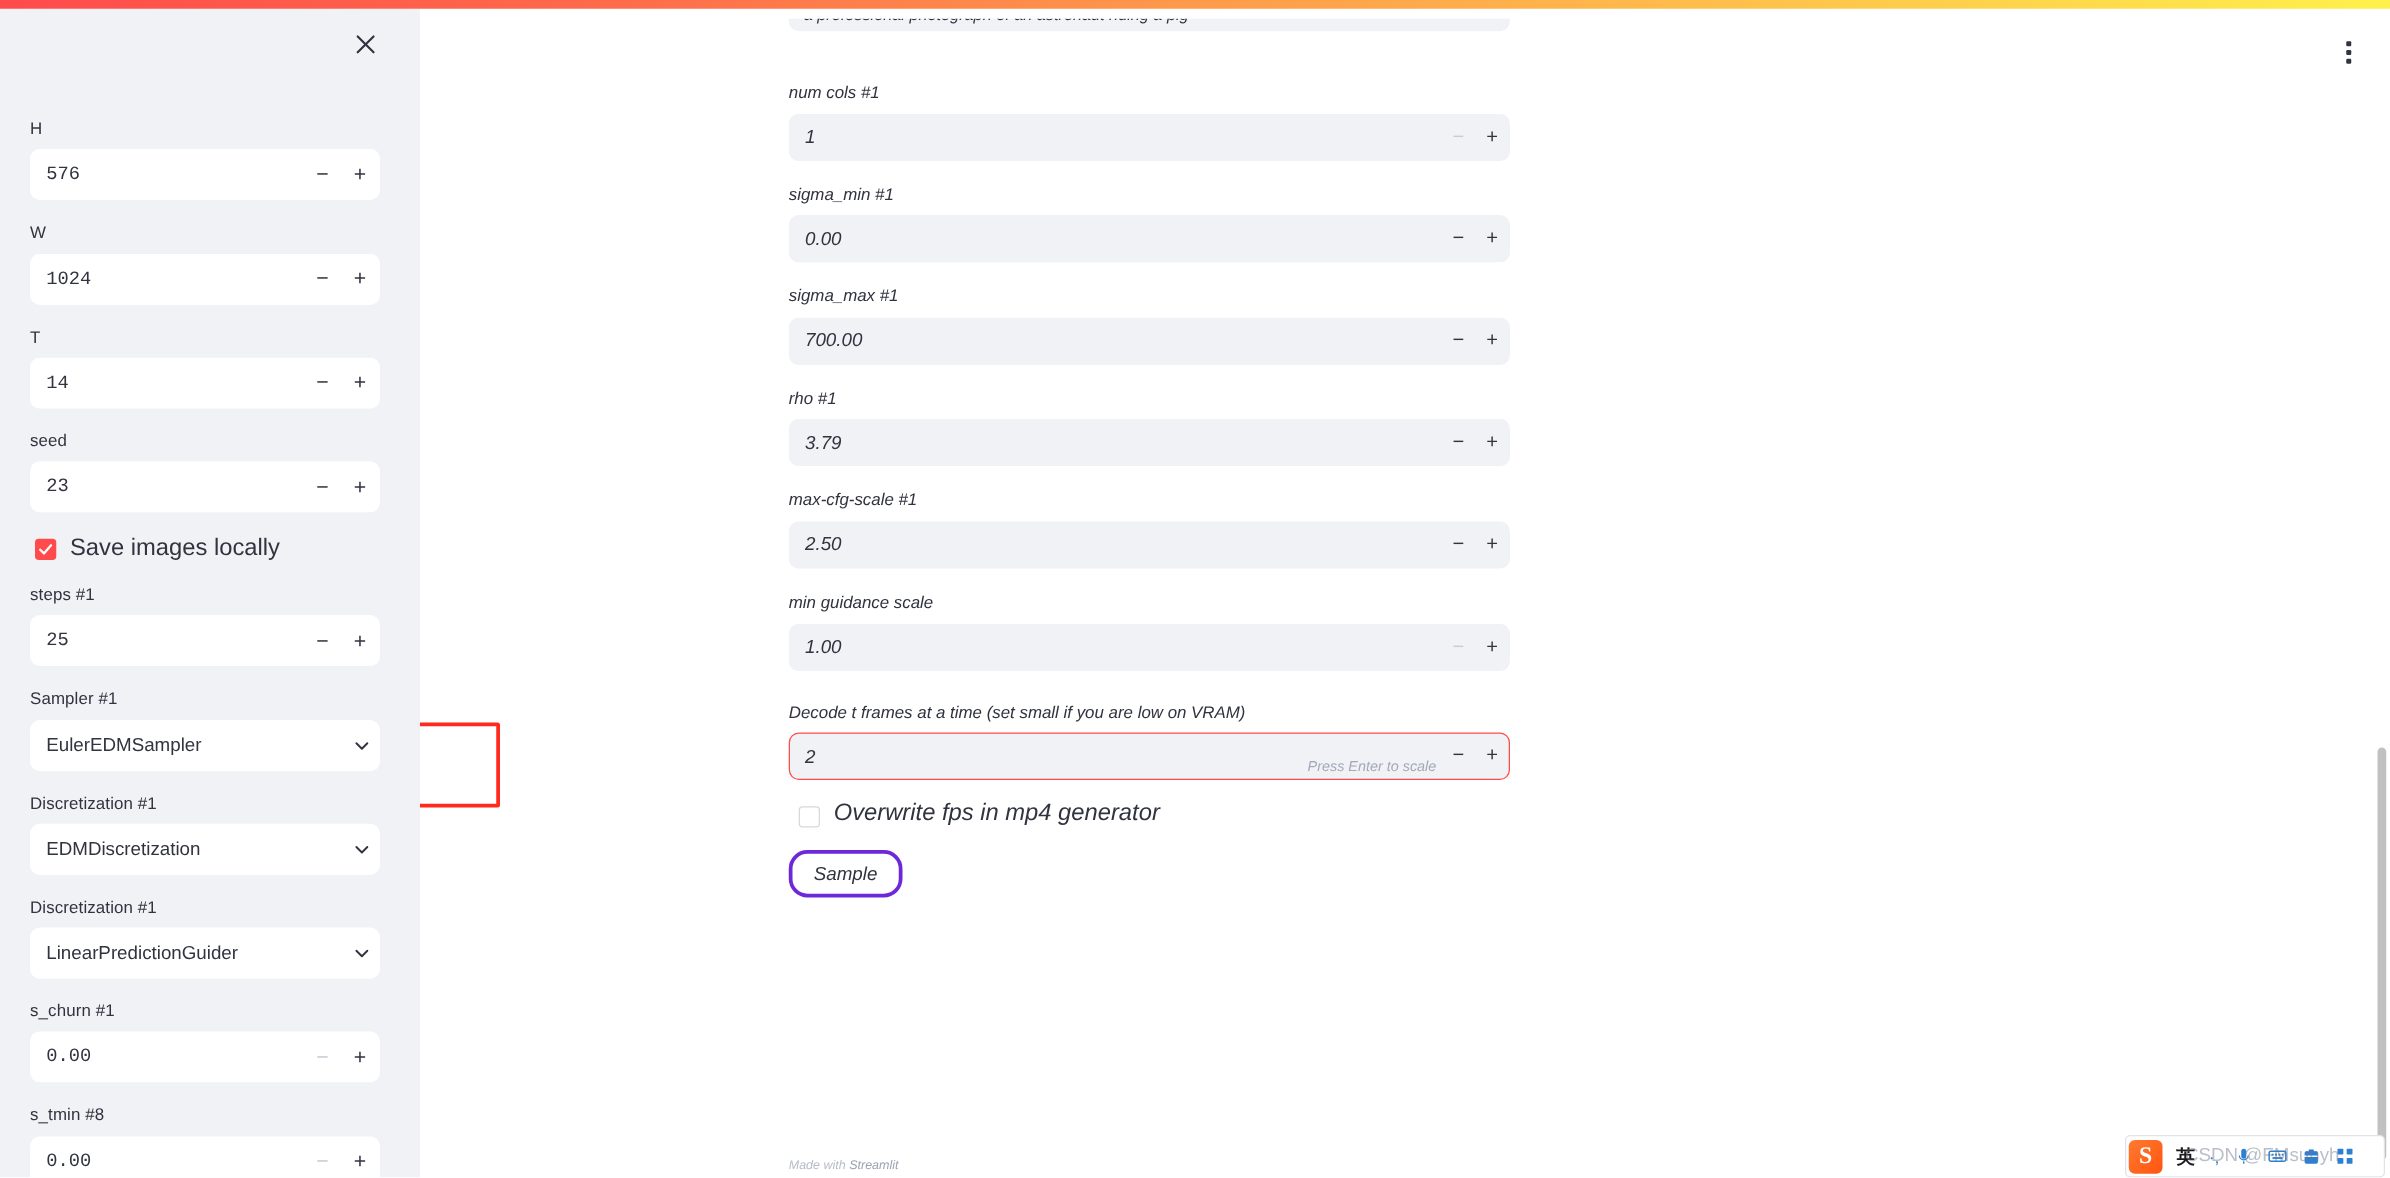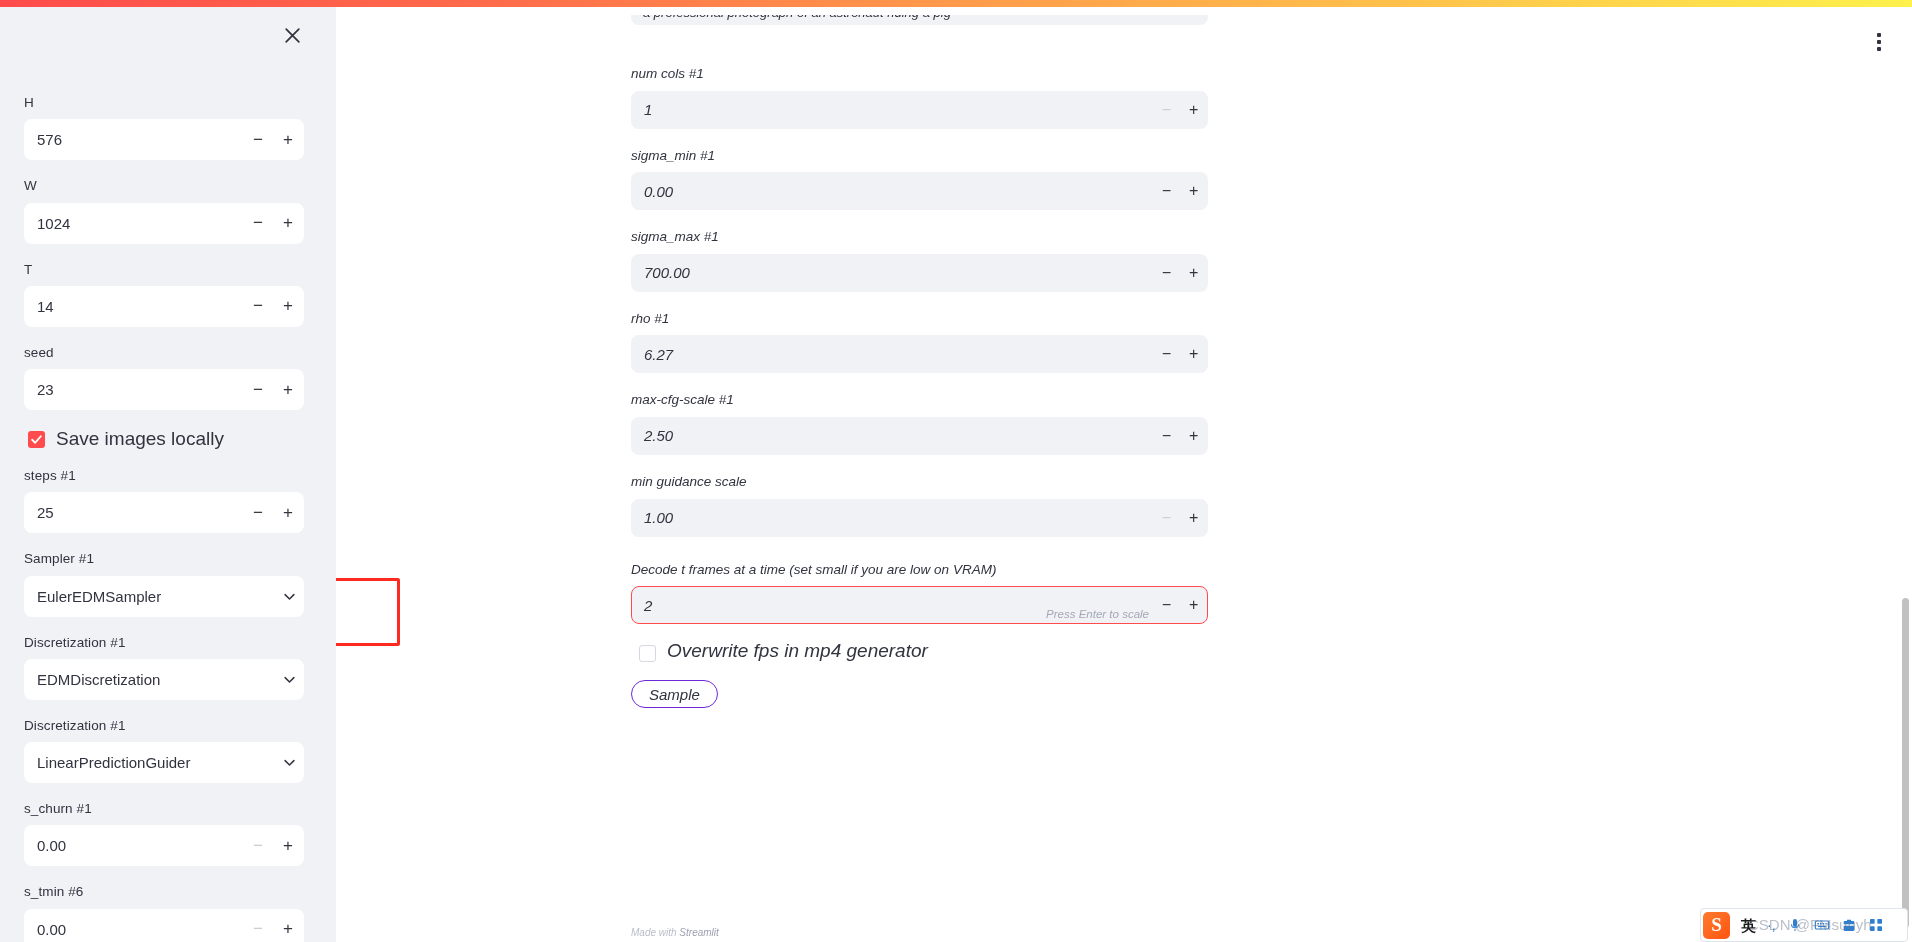--- a/index.html
+++ b/index.html
@@ -41,21 +41,21 @@
     line-height: 1.5; letter-spacing: 0.1px;
   }
   .num-input {
     position: relative; display: flex; align-items: center;
     background: #ffffff; border-radius: 8px;
     height: 41px; width: 280px;
     border: 1px solid transparent;
   }
   .num-value {
     flex: 1; padding-left: 12px; font-size: 15px; color: #31333f;
-    line-height: 41px; overflow: hidden; white-space: nowrap;
+    line-height: 41px; overflow: hidden; white-space: nowrap; font-family: Liberation Mono, monospace;
   }
   .stepper {
     width: 30px; height: 100%; display: flex; align-items: center;
     justify-content: center; font-size: 17px; color: #31333f;
     cursor: pointer; user-select: none;
   }
   .stepper.dim { color: #c8ccd6; }
   .sel-input {
     position: relative; display: flex; align-items: center;
     background: #ffffff; border-radius: 8px;
@@ -122,22 +122,22 @@
     position: absolute; left: 295px; top: -4px; width: 577px; height: 14px;
     background: #f0f2f6; border-radius: 0 0 8px 8px; overflow: hidden;
   }
   .cut-top-txt {
     font-size: 13px; color: #31333f; white-space: nowrap;
     position: relative; top: -8px; left: 12px;
   }
 
   .sample-btn {
     margin-top: 18px; display: inline-flex; align-items: center;
-    justify-content: center; height: 28px; padding: 0 17px;
-    border: 1px solid #6d28d9; border-radius: 15px; background: #fff;
+    justify-content: center; height: 38px; padding: 0 17px;
+    border: 3px solid #6d28d9; border-radius: 15px; background: #fff;
     font-size: 15px; color: #31333f; cursor: pointer;
   }
 
   .footer {
     position: absolute; left: 295px; top: 912px;
     font-size: 10px; color: #b8bcc8;
   }
   .footer b { color: #9da2b1; font-weight: 400; }
 
   
@@ -288,21 +288,21 @@
       <div class="field">
         <div class="field-label">s_churn #1</div>
         <div class="num-input">
           <span class="num-value">0.00</span>
           <span class="stepper dim">−</span>
           <span class="stepper">+</span>
         </div>
       </div>
 
       <div class="field">
-        <div class="field-label">s_tmin #6</div>
+        <div class="field-label">s_tmin #8</div>
         <div class="num-input">
           <span class="num-value">0.00</span>
           <span class="stepper dim">−</span>
           <span class="stepper">+</span>
         </div>
       </div>
     </div>
   </aside>
 
   <main class="main">
@@ -345,21 +345,21 @@
         <div class="m-input">
           <span class="m-value">700.00</span>
           <span class="m-step">−</span>
           <span class="m-step">+</span>
         </div>
       </div>
       
       <div class="m-field">
         <div class="m-label">rho #1</div>
         <div class="m-input">
-          <span class="m-value">6.27</span>
+          <span class="m-value">3.79</span>
           <span class="m-step">−</span>
           <span class="m-step">+</span>
         </div>
       </div>
       
       <div class="m-field">
         <div class="m-label">max-cfg-scale #1</div>
         <div class="m-input">
           <span class="m-value">2.50</span>
           <span class="m-step">−</span>

